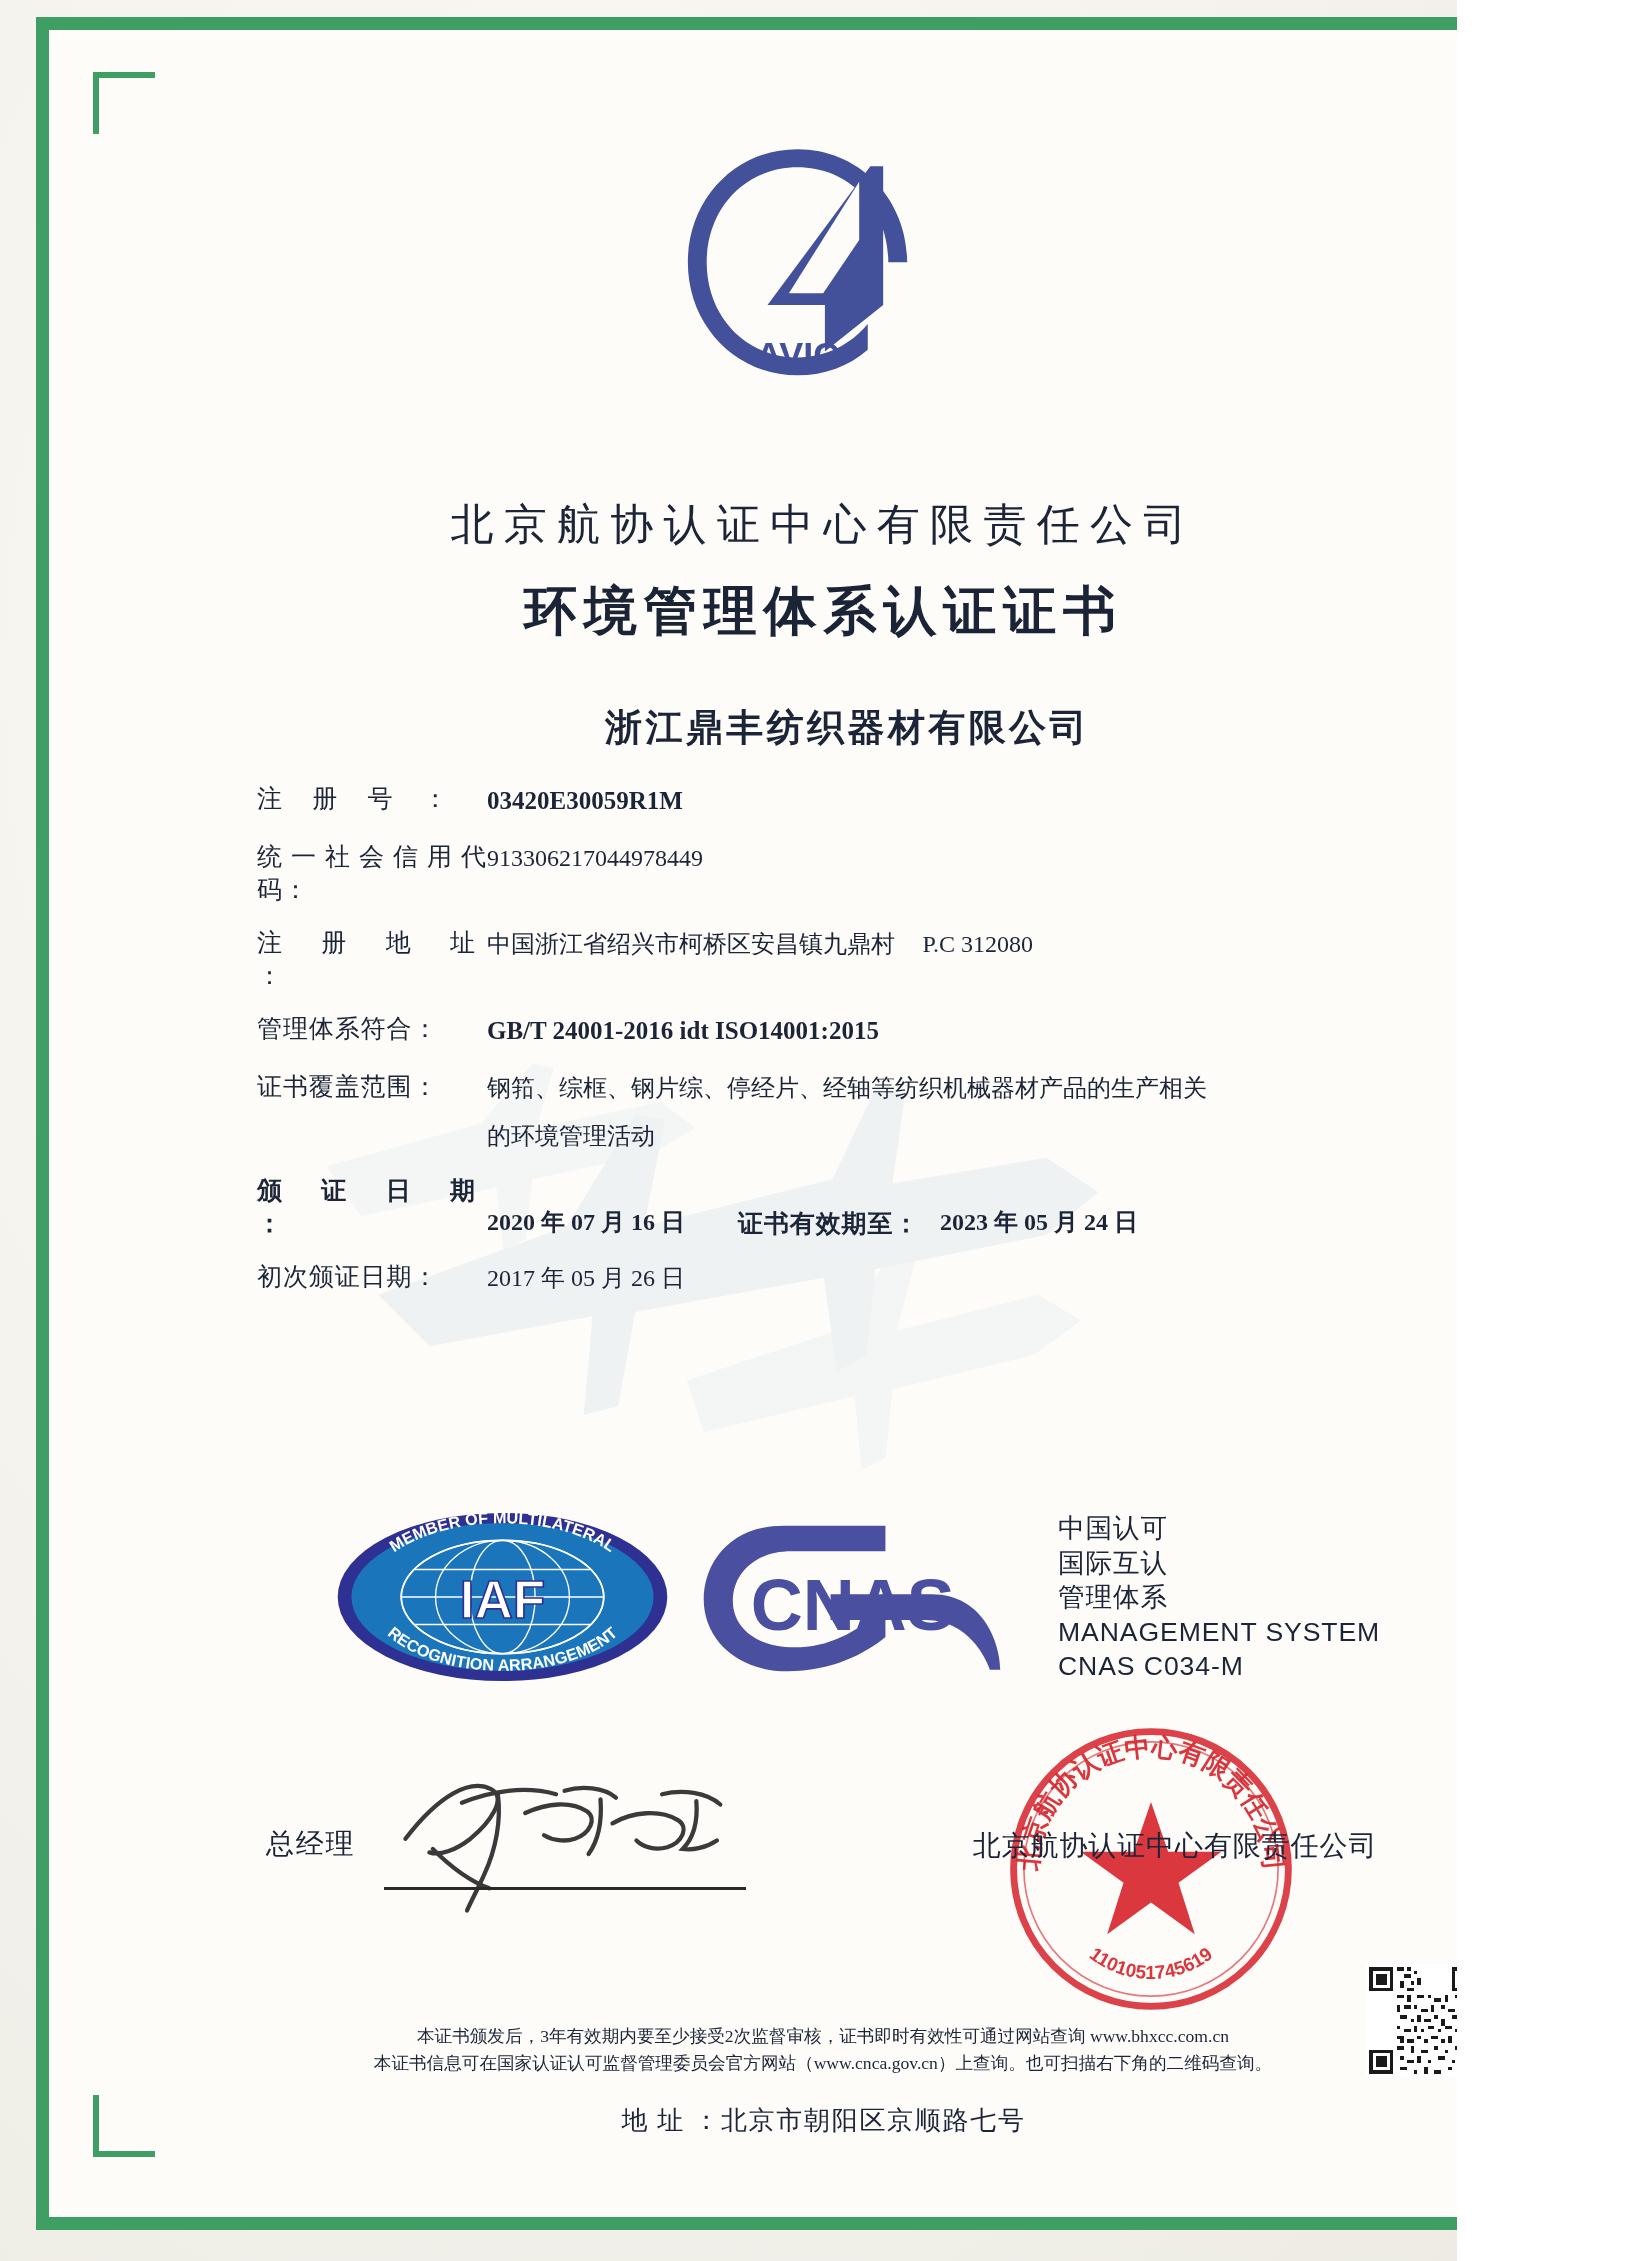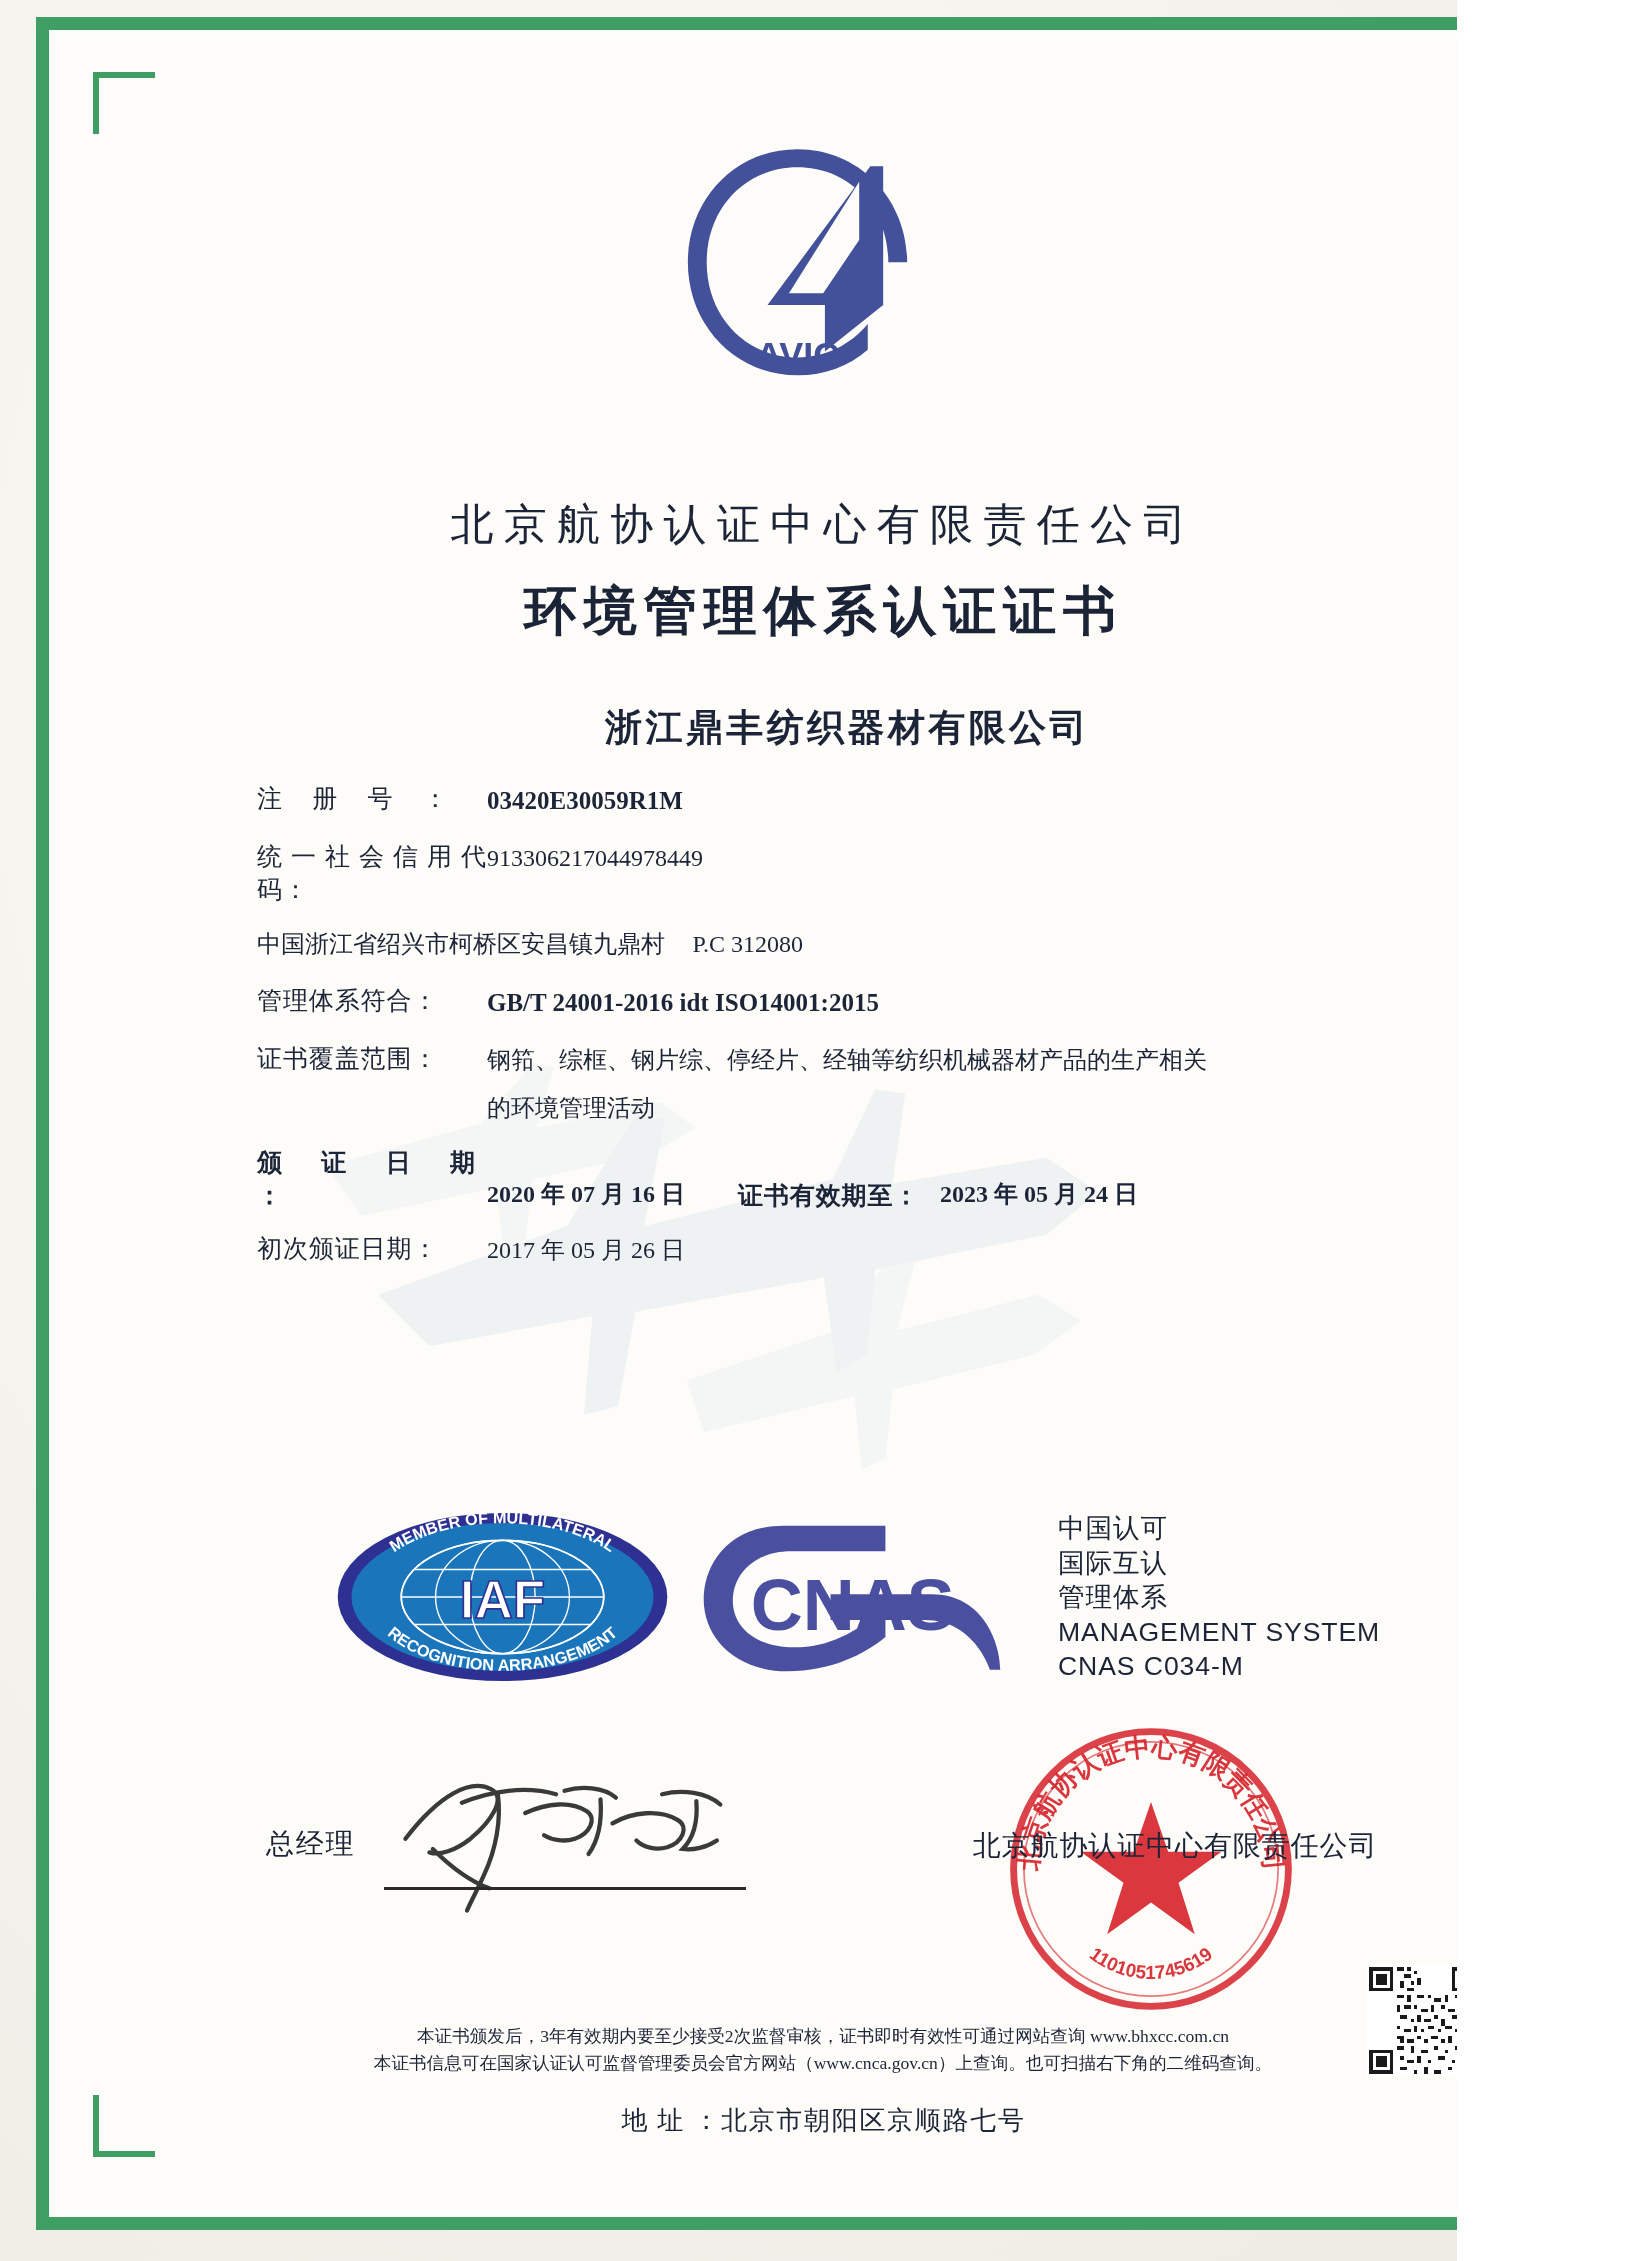--- a/index.html
+++ b/index.html
@@ -283,20 +283,21 @@
       <div class="field-label spread">注 册 号 ：</div>
       <div class="field-value bold">03420E30059R1M</div>
     </div>
 
     <div class="field-row">
       <div class="field-label">统一社会信用代码：</div>
       <div class="field-value">913306217044978449</div>
     </div>
 
     <div class="field-row">
+      <div class="field-label spread">注 册 地 址 ：</div>
       <div class="field-value">
         <span>中国浙江省绍兴市柯桥区安昌镇九鼎村</span>
         <span class="gap-sm"></span>
         <span>P.C 312080</span>
       </div>
     </div>
 
     <div class="field-row">
       <div class="field-label">管理体系符合：</div>
       <div class="field-value bold">GB/T 24001-2016 idt ISO14001:2015</div>

